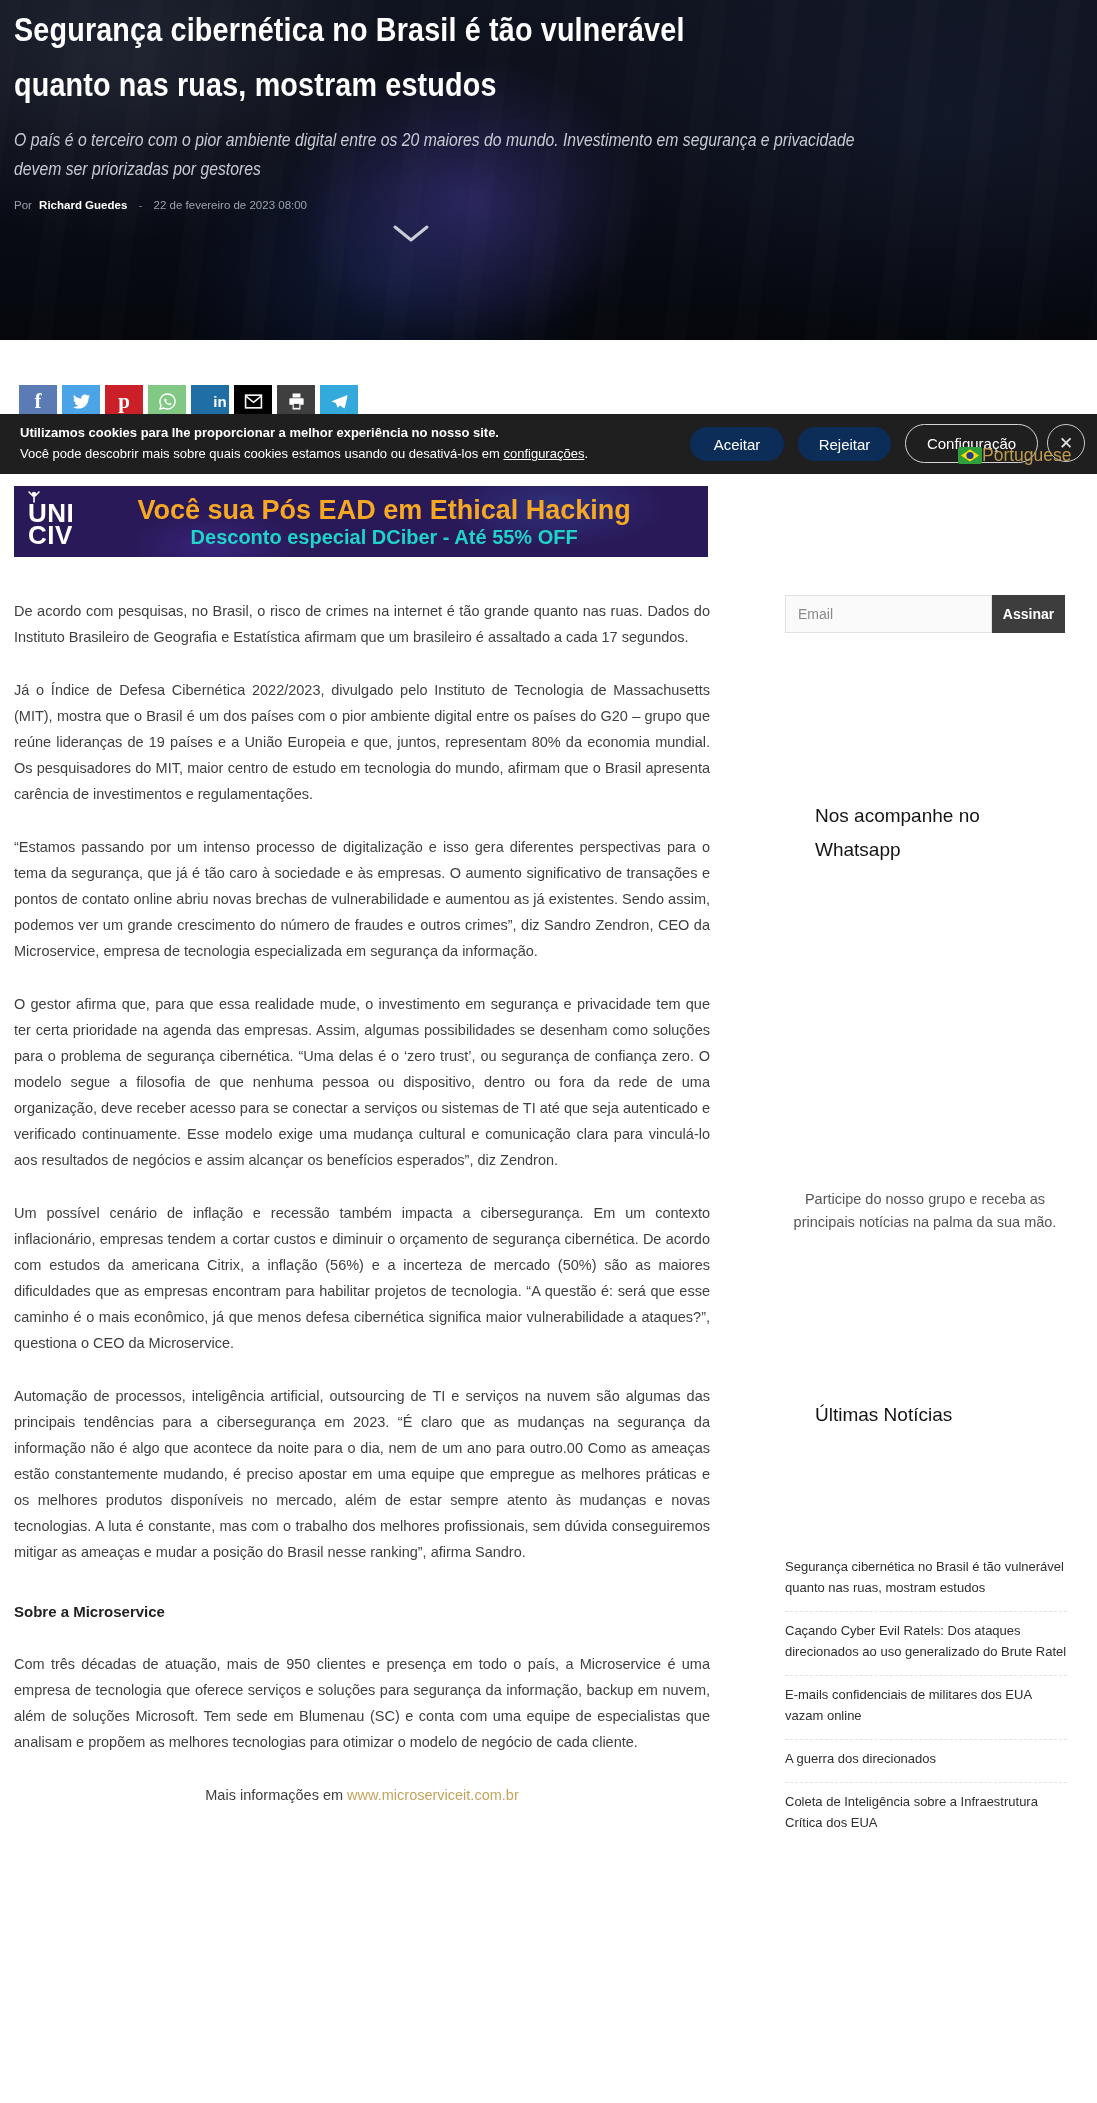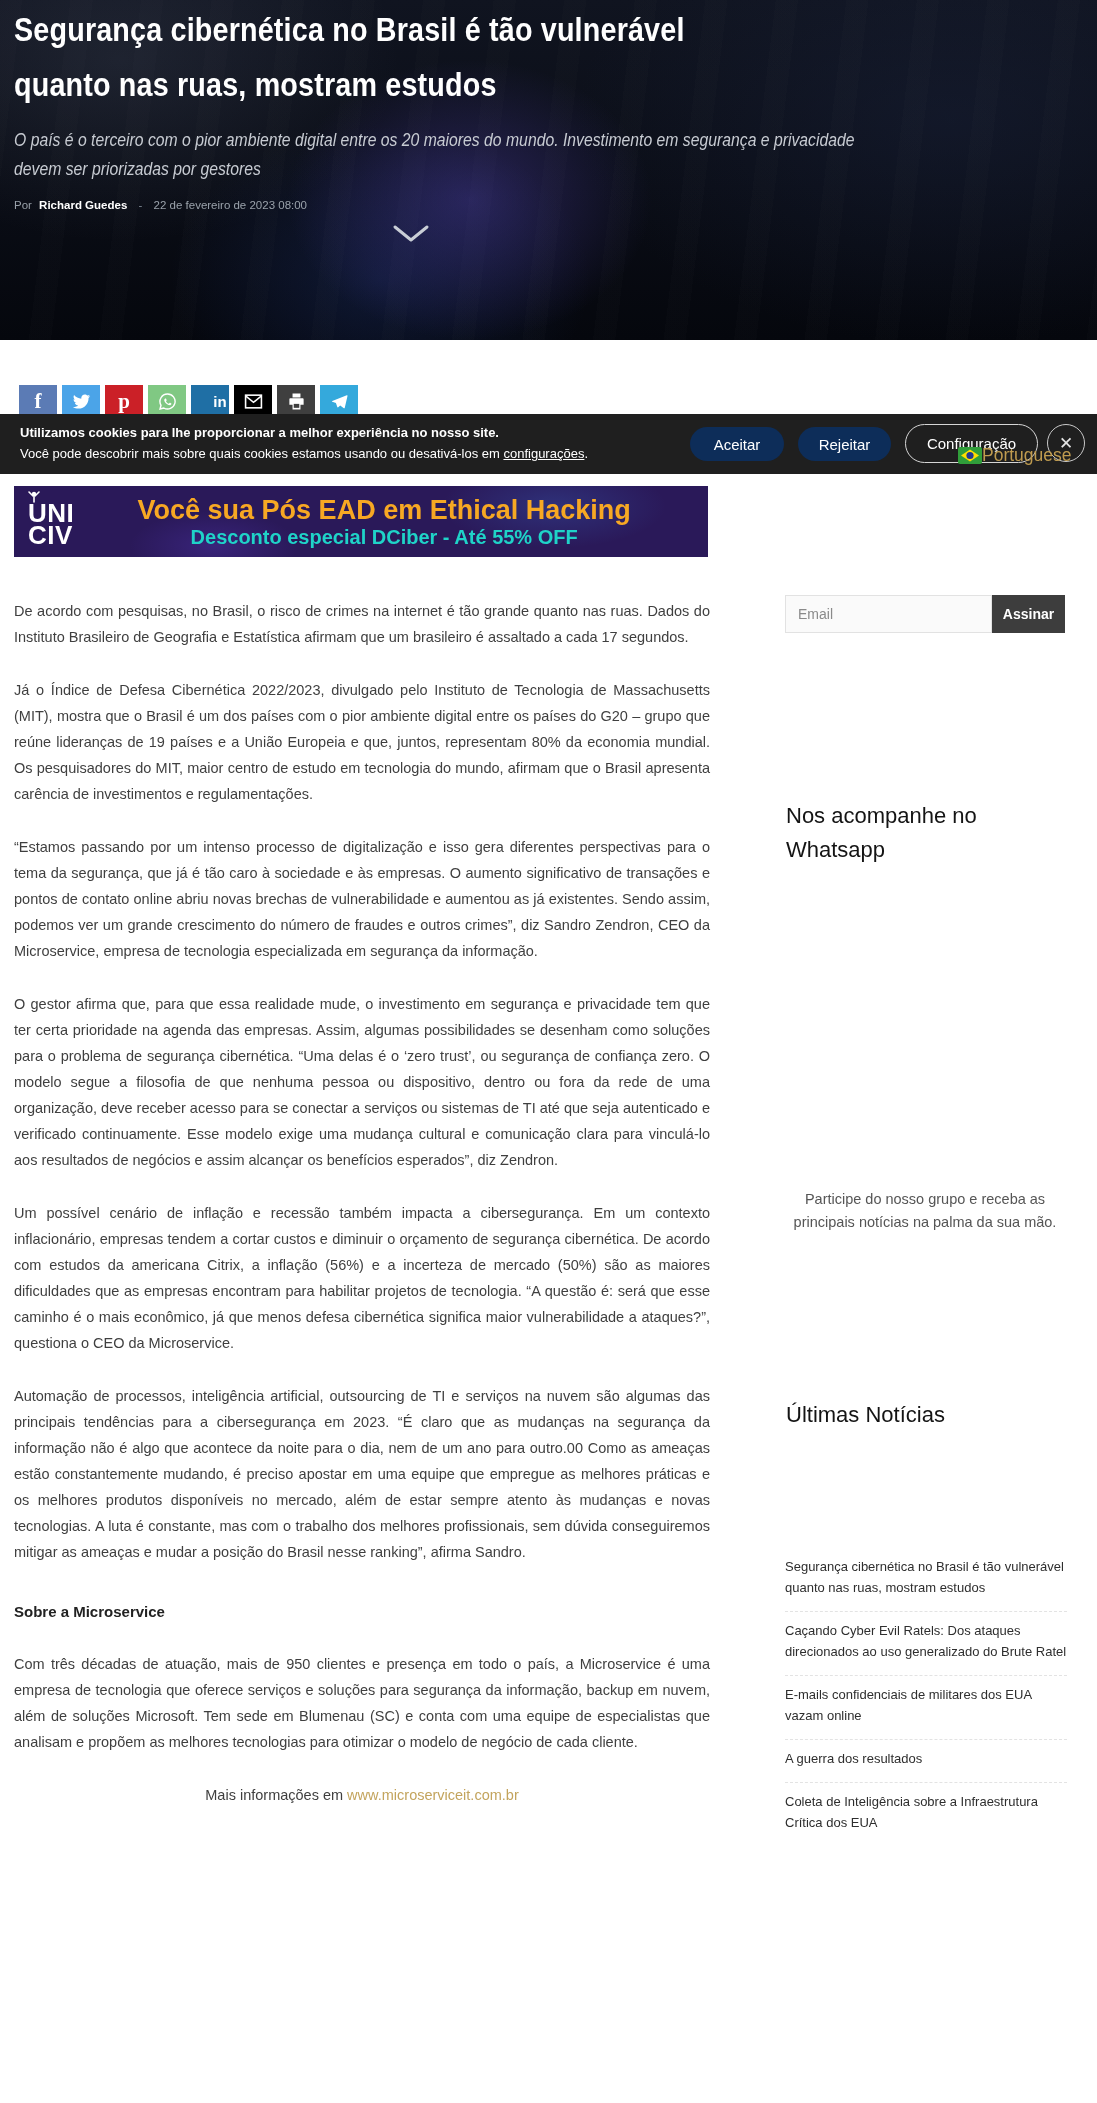--- a/index.html
+++ b/index.html
@@ -80,22 +80,22 @@
   .more-info a { color:#c3a45d; text-decoration:none; cursor:pointer; }
 
   
   .newsletter { position:absolute; left:785px; top:595px; width:280px; display:flex; }
   .email-input { flex:1; height:38px; border:1px solid #e2e2e2; background:#fafafa; padding:18px 12px;
     font-size:14px; color:#333; box-sizing:border-box; font-family:inherit; outline:none; }
   .email-input::placeholder { color:#8a8a8a; }
   .subscribe-btn { width:84px; height:38px; background:#3d3d3d; color:#fff; border:none; font-size:14px;
     font-weight:bold; font-family:inherit; cursor:pointer; }
 
-  .sb-heading { position:absolute; left:786px; margin:0; color:#141414; font-weight:500;
-    font-size:22px; line-height:34px; }
+  .sb-heading { position:absolute; left:815px; margin:0; color:#141414; font-weight:500;
+    font-size:19px; line-height:34px; }
   .whatsapp-heading { top:799px; width:235px; }
   .latest-heading { top:1398px; width:280px; }
 
   .whatsapp-text { position:absolute; left:780px; top:1188px; width:290px; text-align:center;
     color:#555; font-size:14.5px; line-height:23px; }
 
   .news-list { position:absolute; left:785px; top:1548px; width:282px; }
   .news-item { padding:8px 0 13px; font-size:13px; line-height:21px; color:#2e2e2e;
     border-bottom:1px dashed #e3e3e3; cursor:pointer; }
   .news-item:last-child { border-bottom:none; }
@@ -227,17 +227,17 @@
   <h2 class="sb-heading whatsapp-heading">Nos acompanhe no Whatsapp</h2>
 
   <div class="whatsapp-text">Participe do nosso grupo e receba as principais notícias na palma da sua mão.</div>
 
   <h2 class="sb-heading latest-heading">Últimas Notícias</h2>
 
   <div class="news-list">
     <div class="news-item">Segurança cibernética no Brasil é tão vulnerável quanto nas ruas, mostram estudos</div>
     <div class="news-item">Caçando Cyber Evil Ratels: Dos ataques direcionados ao uso generalizado do Brute Ratel</div>
     <div class="news-item">E-mails confidenciais de militares dos EUA vazam online</div>
-    <div class="news-item">A guerra dos resultados</div>
+    <div class="news-item">A guerra dos direcionados</div>
     <div class="news-item">Coleta de Inteligência sobre a Infraestrutura Crítica dos EUA</div>
   </div>
 
 </div>
 
 </body></html>

